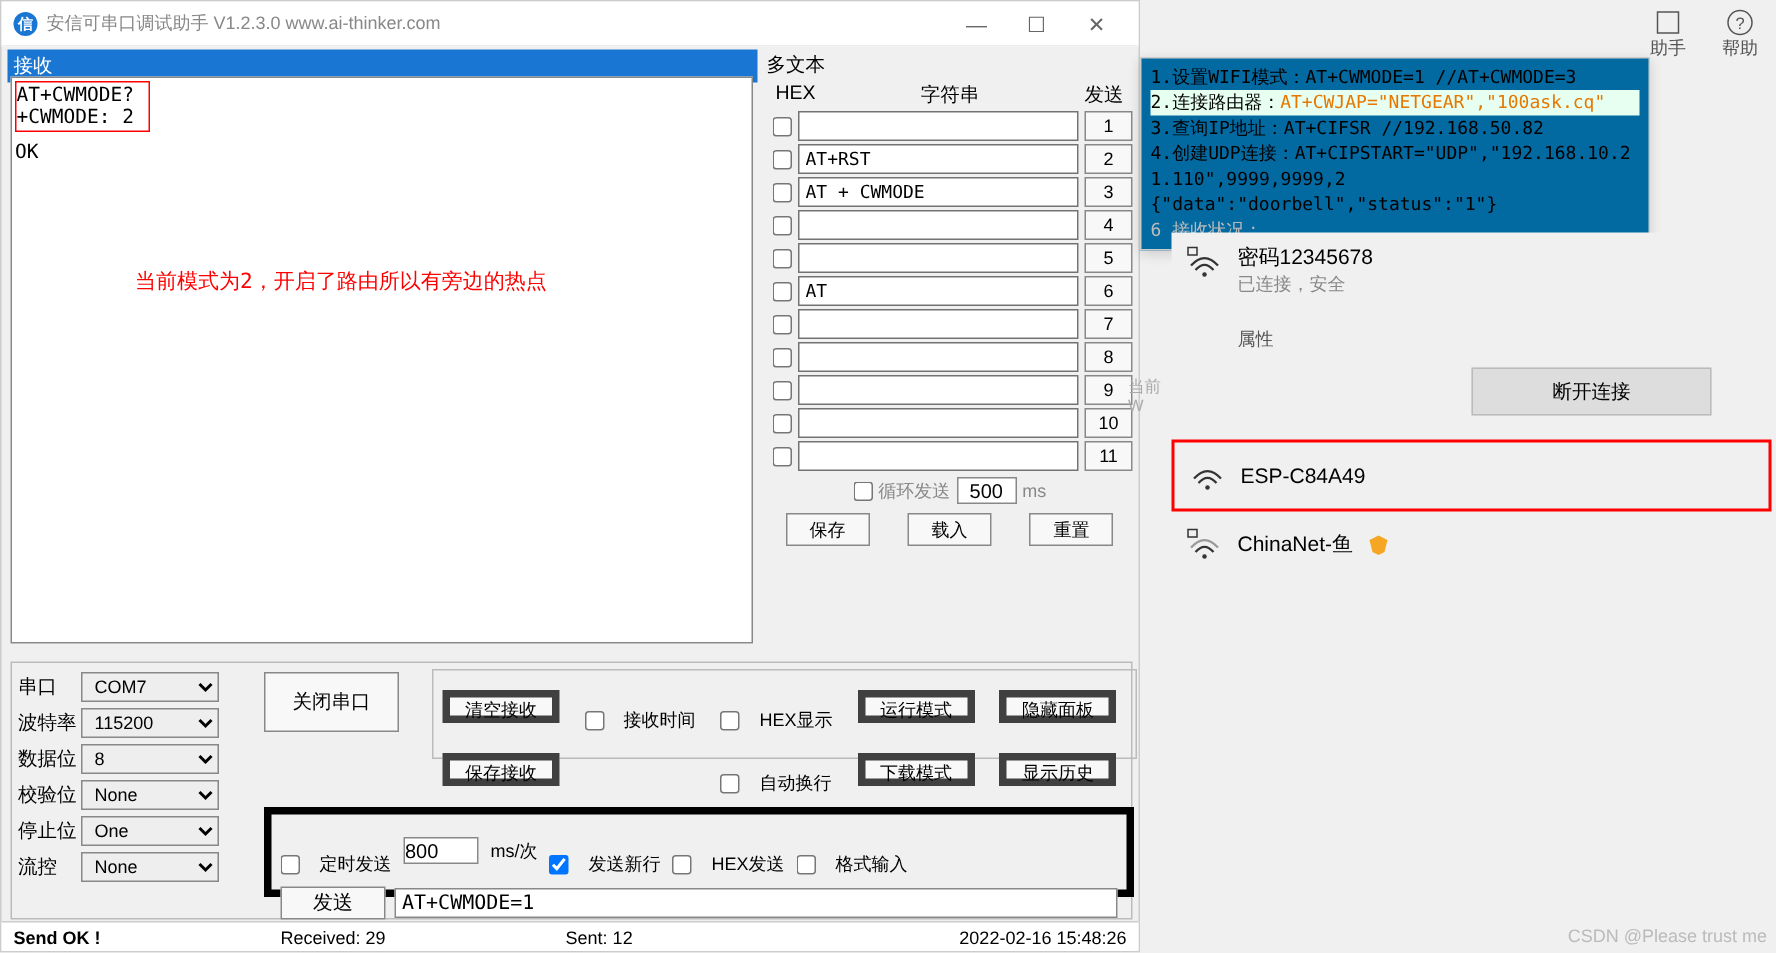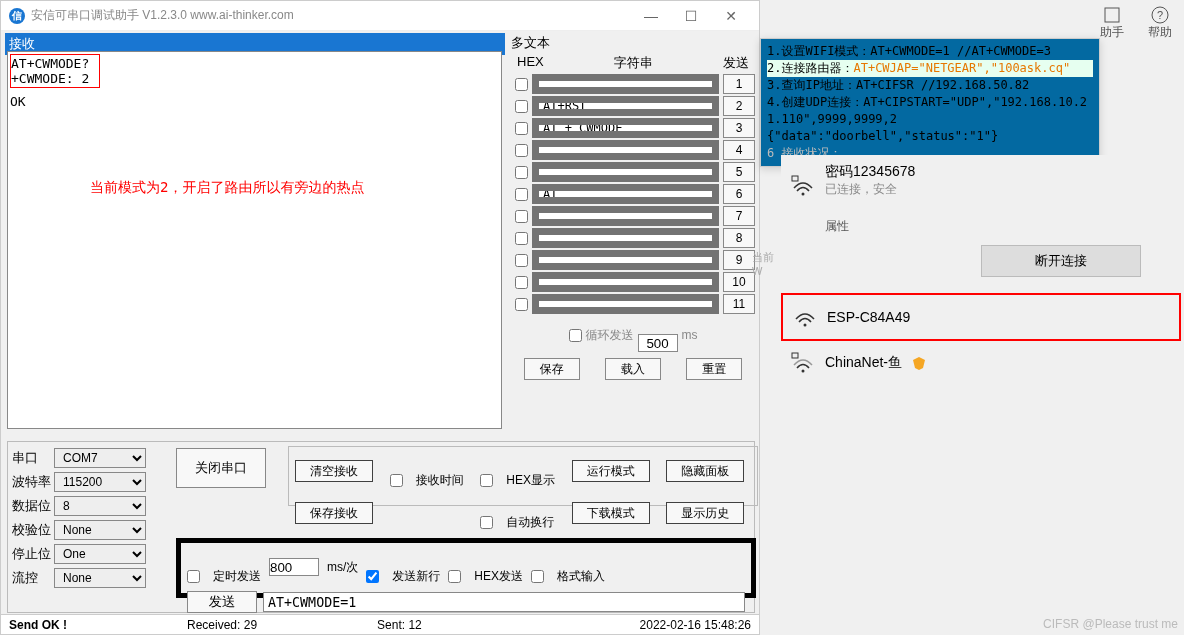--- a/index.html
+++ b/index.html
@@ -72,24 +72,24 @@
   .multi-panel {
     position: absolute;
     left: 510px;
     top: 33px;
     width: 244px;
   }
   .multi-panel .mp-title { font-size: 13px; margin-bottom: 2px; }
   .mp-head { display: flex; justify-content: space-between; padding: 0 6px; font-size: 13px; margin-bottom: 2px;}
   .mp-row { display: flex; align-items: center; margin-bottom: 2px; }
   .mp-row input[type=checkbox] { margin: 0 4px; }
-  .mp-row .txt { flex: 1; border: 7px solid #737373; height: 20px; padding: 0 4px; background: #fff; font-size: 12px; font-family: SimSun, monospace;}
+  .mp-row .txt { flex: 1; border: 1px solid #737373; height: 20px; padding: 0 4px; background: #fff; font-size: 12px; font-family: SimSun, monospace;}
   .mp-row .btn { width: 32px; height: 20px; border: 1px solid #888; background: #f8f8f8; margin-left: 4px; font-size: 12px;}
   .mp-loop { display: flex; align-items: center; justify-content: center; gap: 4px; margin-top: 4px; color: #888;}
-  .mp-loop input[type=text] { width: 40px; height: 18px; border: 1px solid #888; text-align: center; margin-top: 16px;}
+  .mp-loop input[type=text] { width: 40px; height: 18px; border: 1px solid #888; text-align: center;}
   .mp-btns { display: flex; justify-content: space-around; margin-top: 6px; }
   .mp-btns button { width: 56px; height: 22px; border: 1px solid #888; background: #f8f8f8; font-size: 12px;}
   .serial-panel {
     position: absolute;
     left: 6px;
     top: 440px;
     width: 748px;
     height: 172px;
     border: 1px solid #bbb;
   }
@@ -115,21 +115,21 @@
     top: 4px;
     width: 470px;
     border: 1px solid #bbb;
     height: 60px;
     padding: 6px;
     display: grid;
     grid-template-columns: auto auto auto auto auto;
     gap: 6px 10px;
     align-items: center;
   }
-  .sp-right button { height: 22px; border: 1px solid #404040; background: #f8f8f8; font-size: 12px; padding: 0 10px; width: 78px;}
+  .sp-right button { height: 22px; border: 5px solid #404040; background: #f8f8f8; font-size: 12px; padding: 0 10px; width: 78px;}
   .chk { display: flex; align-items: center; gap: 13px; font-size: 12px; margin-top: 19px;}
   .sp-send {
     position: absolute;
     left: 168px;
     top: 96px;
     width: 580px;
     border: 5px solid #000000;
     height: 60px;
     padding: 6px;
   }
@@ -183,21 +183,21 @@
   }
   .right-icons .ico { text-align: center; }
   .right-icons .ico svg { display: block; margin: 0 auto;}
   .wifi-panel {
     position: absolute;
     left: 781px;
     top: 155px;
     width: 400px;
     background: #f0f0f0;
   }
-  .wifi-net { display: flex; align-items: flex-end; padding: 8px 10px; gap: 10px;}
+  .wifi-net { display: flex; align-items: flex-start; padding: 8px 10px; gap: 10px;}
   .wifi-ico { width: 24px; height: 24px; }
   .wifi-txt { font-size: 14px; }
   .wifi-sub { color: #888; font-size: 12px; }
   .wifi-prop { margin-left: 44px; color: #555; font-size: 12px; margin-top: 12px; margin-bottom: 10px;}
   .wifi-btn { margin-left: 200px; width: 160px; height: 32px; border: 1px solid #bbb; background: #ddd; font-size: 13px;}
   .wifi-item { display: flex; align-items: center; padding: 10px; gap: 10px; font-size: 14px;}
   .redborder { border: 2px solid red; }
   .watermark {
     position: absolute;
     right: 6px;
@@ -470,13 +470,13 @@
     </div>
     <span>ChinaNet-鱼</span>
     <svg width="14" height="14">
         <path d="M7 1 L13 4 L11 12 L7 14 L3 12 L1 4 Z" fill="#f5a623"></path>
       </svg>
   </div>
 </div>
 
 <div class="gray-stub">当前 W</div>
 
-<div class="watermark">CIFSR @Please trust me</div>
+<div class="watermark">CSDN @Please trust me</div>
 
 </body></html>

